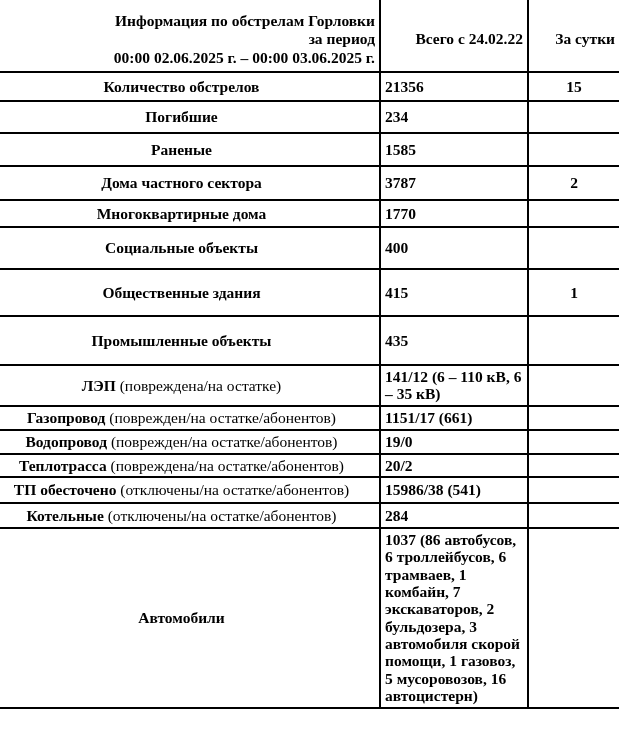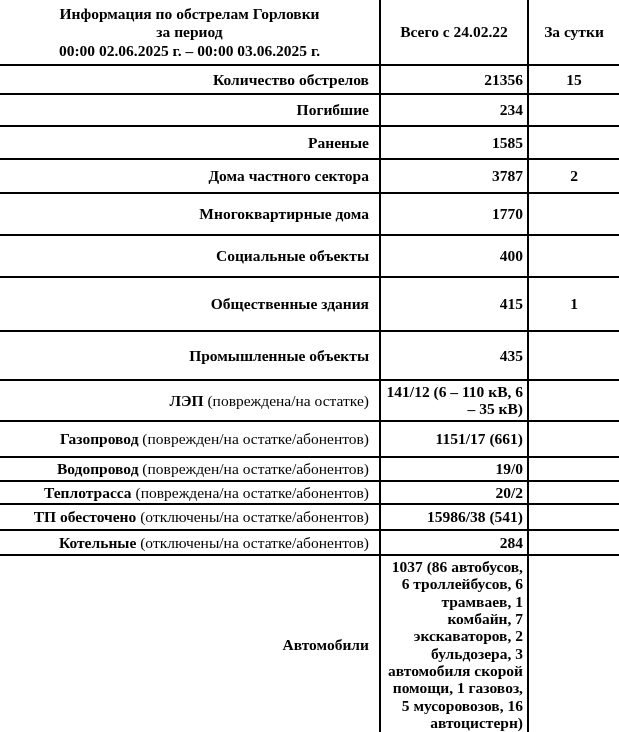--- a/index.html
+++ b/index.html
@@ -24,40 +24,40 @@
   tr { border-bottom: 2px solid #000; }
 
   td {
     vertical-align: middle;
     font-size: 15.5px;
     line-height: 1.12;
     padding: 2px 4px;
   }
   td.c1 {
     border-right: 2px solid #000;
-    text-align: right;
+    text-align: center;
     padding-left: 8px;
-    padding-right: 10px;
+    padding-right: 24px;
   }
   td.c2 {
     border-right: 2px solid #000;
-    text-align: right;
+    text-align: left;
   }
   td.c3 {
     text-align: center;
   }
   .lbl { font-weight: bold; }
   .note { font-weight: normal; }
   .val { font-weight: bold; }
 
   tr.hdr td {
-    text-align: center;
+    text-align: right;
     font-weight: bold;
     line-height: 1.18;
-    padding-top: 5px;
+    padding-top: 12px;
     padding-bottom: 4px;
   }
   tr.hdr td.c1 { padding-left: 4px; padding-right: 4px; }
 </style>
 </head>
 <body>
 
 <table class="report">
   <colgroup>
       <col class="c1col">
@@ -93,51 +93,51 @@
     <td class="c2 val">1585</td>
     <td class="c3 val"></td>
   </tr>
 
   <tr style="height:34px">
     <td class="c1"><span class="lbl">Дома частного сектора</span> <span class="note"></span></td>
     <td class="c2 val">3787</td>
     <td class="c3 val">2</td>
   </tr>
 
-  <tr style="height:42px">
+  <tr style="height:27px">
     <td class="c1"><span class="lbl">Многоквартирные дома</span> <span class="note"></span></td>
     <td class="c2 val">1770</td>
     <td class="c3 val"></td>
   </tr>
 
   <tr style="height:42px">
     <td class="c1"><span class="lbl">Социальные объекты</span> <span class="note"></span></td>
     <td class="c2 val">400</td>
     <td class="c3 val"></td>
   </tr>
 
-  <tr style="height:54px">
+  <tr style="height:47px">
     <td class="c1"><span class="lbl">Общественные здания</span> <span class="note"></span></td>
     <td class="c2 val">415</td>
     <td class="c3 val">1</td>
   </tr>
 
   <tr style="height:49px">
     <td class="c1"><span class="lbl">Промышленные объекты</span> <span class="note"></span></td>
     <td class="c2 val">435</td>
     <td class="c3 val"></td>
   </tr>
 
   <tr style="height:36px">
     <td class="c1"><span class="lbl">ЛЭП</span> <span class="note">(повреждена/на остатке)</span></td>
     <td class="c2 val">141/12 (6 – 110 кВ, 6 – 35 кВ)</td>
     <td class="c3 val"></td>
   </tr>
 
-  <tr style="height:36px">
+  <tr style="height:24px">
     <td class="c1"><span class="lbl">Газопровод</span> <span class="note">(поврежден/на остатке/абонентов)</span></td>
     <td class="c2 val">1151/17 (661)</td>
     <td class="c3 val"></td>
   </tr>
 
   <tr style="height:24px">
     <td class="c1"><span class="lbl">Водопровод</span> <span class="note">(поврежден/на остатке/абонентов)</span></td>
     <td class="c2 val">19/0</td>
     <td class="c3 val"></td>
   </tr>

